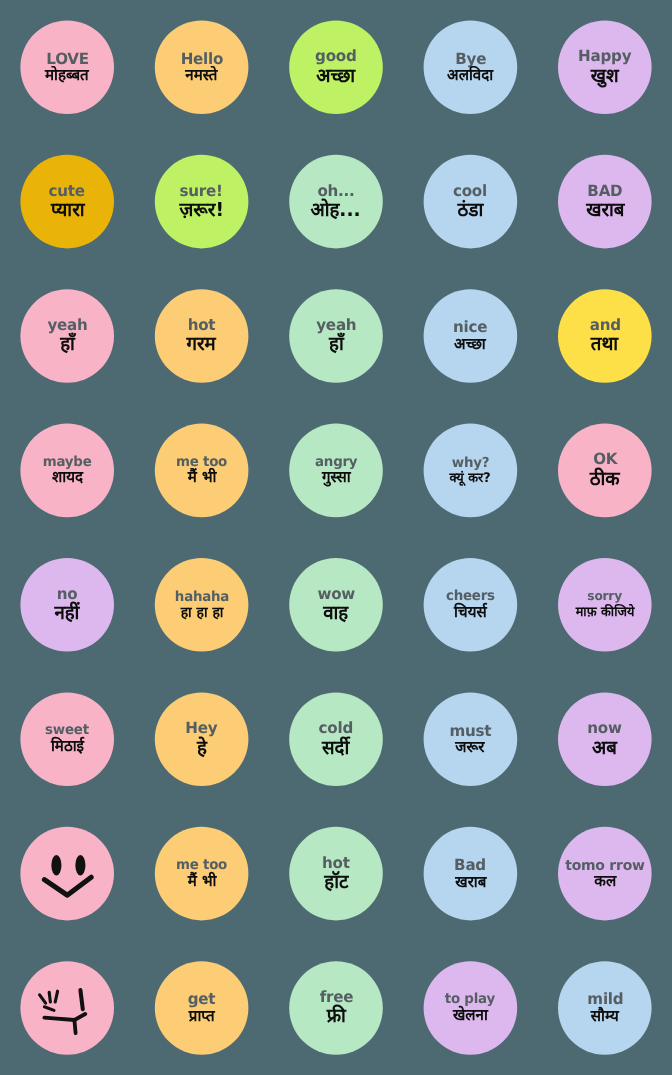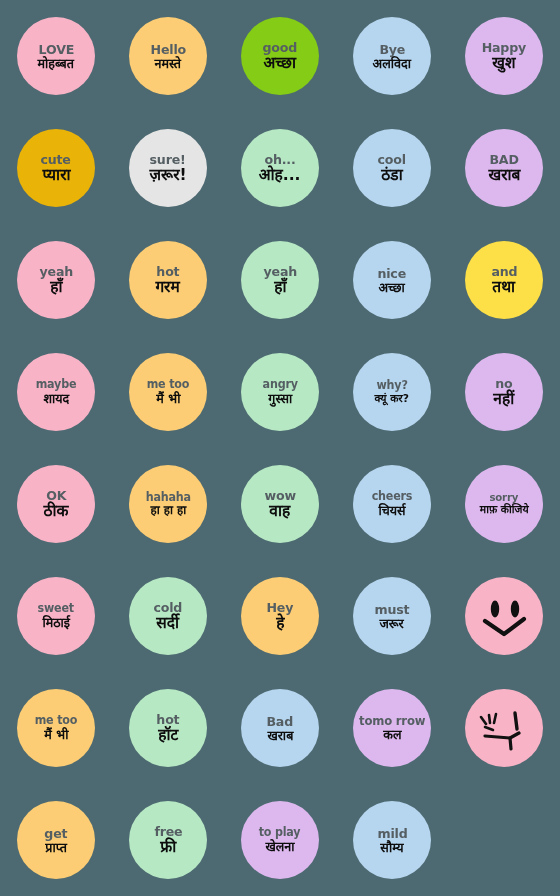--- a/index.html
+++ b/index.html
@@ -96,21 +96,21 @@
       <span class="cap-hi small">मोहब्बत</span>
     </div>
   </div>
   <div class="sticker-cell">
     <div class="sticker" style="background:#fccd74">
       <span class="cap-en">Hello</span>
       <span class="cap-hi small">नमस्ते</span>
     </div>
   </div>
   <div class="sticker-cell">
-    <div class="sticker" style="background:#84cc16">
+    <div class="sticker" style="background:#bef264">
       <span class="cap-en">good</span>
       <span class="cap-hi">अच्छा</span>
     </div>
   </div>
   <div class="sticker-cell">
     <div class="sticker" style="background:#b6d5ee">
       <span class="cap-en">Bye</span>
       <span class="cap-hi small">अलविदा</span>
     </div>
   </div>
@@ -121,21 +121,21 @@
     </div>
   </div>
 
   <div class="sticker-cell">
     <div class="sticker" style="background:#eab308">
       <span class="cap-en">cute</span>
       <span class="cap-hi">प्यारा</span>
     </div>
   </div>
   <div class="sticker-cell">
-    <div class="sticker" style="background:#e5e5e5">
+    <div class="sticker" style="background:#bef264">
       <span class="cap-en">sure!</span>
       <span class="cap-hi">ज़रूर!</span>
     </div>
   </div>
   <div class="sticker-cell">
     <div class="sticker" style="background:#b7e8c4">
       <span class="cap-en">oh...</span>
       <span class="cap-hi">ओह...</span>
     </div>
   </div>
@@ -201,32 +201,32 @@
       <span class="cap-hi small">गुस्सा</span>
     </div>
   </div>
   <div class="sticker-cell">
     <div class="sticker" style="background:#b6d5ee">
       <span class="cap-en small">why?</span>
       <span class="cap-hi tiny">क्यूं कर?</span>
     </div>
   </div>
   <div class="sticker-cell">
+    <div class="sticker" style="background:#f9b3c7">
+      <span class="cap-en">OK</span>
+      <span class="cap-hi">ठीक</span>
+    </div>
+  </div>
+
+  <div class="sticker-cell">
     <div class="sticker" style="background:#ddb8ee">
       <span class="cap-en">no</span>
       <span class="cap-hi">नहीं</span>
     </div>
   </div>
-
-  <div class="sticker-cell">
-    <div class="sticker" style="background:#f9b3c7">
-      <span class="cap-en">OK</span>
-      <span class="cap-hi">ठीक</span>
-    </div>
-  </div>
   <div class="sticker-cell">
     <div class="sticker" style="background:#fccd74">
       <span class="cap-en small">hahaha</span>
       <span class="cap-hi xsmall">हा हा हा</span>
     </div>
   </div>
   <div class="sticker-cell">
     <div class="sticker" style="background:#b7e8c4">
       <span class="cap-en">wow</span>
       <span class="cap-hi">वाह</span>
@@ -245,35 +245,41 @@
     </div>
   </div>
 
   <div class="sticker-cell">
     <div class="sticker" style="background:#f9b3c7">
       <span class="cap-en small">sweet</span>
       <span class="cap-hi small">मिठाई</span>
     </div>
   </div>
   <div class="sticker-cell">
+    <div class="sticker" style="background:#fccd74">
+      <span class="cap-en">Hey</span>
+      <span class="cap-hi">हे</span>
+    </div>
+  </div>
+  <div class="sticker-cell">
     <div class="sticker" style="background:#b7e8c4">
       <span class="cap-en">cold</span>
       <span class="cap-hi">सर्दी</span>
     </div>
   </div>
   <div class="sticker-cell">
-    <div class="sticker" style="background:#fccd74">
-      <span class="cap-en">Hey</span>
-      <span class="cap-hi">हे</span>
-    </div>
-  </div>
-  <div class="sticker-cell">
     <div class="sticker" style="background:#b6d5ee">
       <span class="cap-en">must</span>
       <span class="cap-hi small">जरूर</span>
+    </div>
+  </div>
+  <div class="sticker-cell">
+    <div class="sticker" style="background:#ddb8ee">
+      <span class="cap-en">now</span>
+      <span class="cap-hi">अब</span>
     </div>
   </div>
 
   <div class="sticker-cell">
     <div class="sticker" style="background:#f9b3c7">
       <svg class="face-svg" width="78" height="78" viewBox="0 0 78 78">
         <ellipse cx="30" cy="32" rx="4.2" ry="8.5" fill="#111111"></ellipse>
         <ellipse cx="50" cy="32" rx="4.2" ry="8.5" fill="#111111"></ellipse>
         <path d="M20 44 L39 57 L59 42" stroke="#111111" stroke-width="4.2" fill="none" stroke-linecap="round" stroke-linejoin="round"></path>
       </svg>

